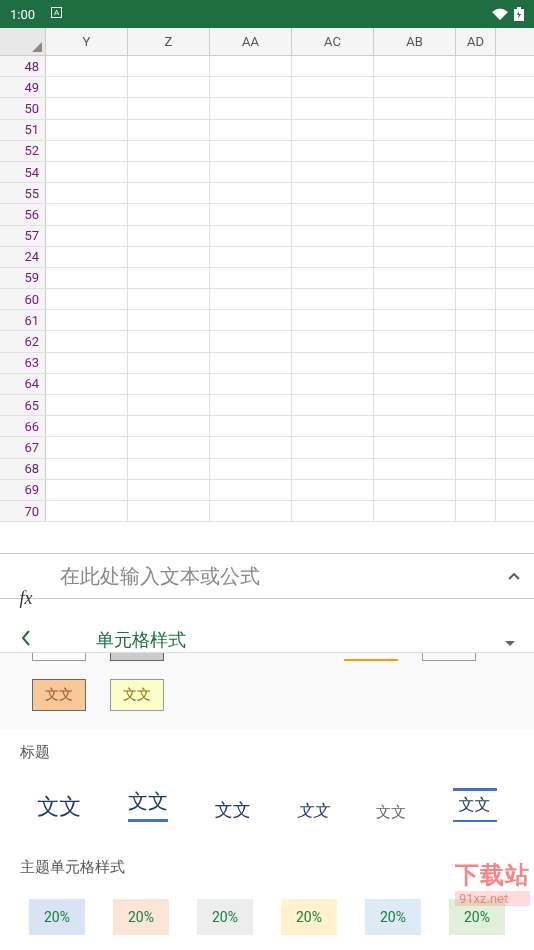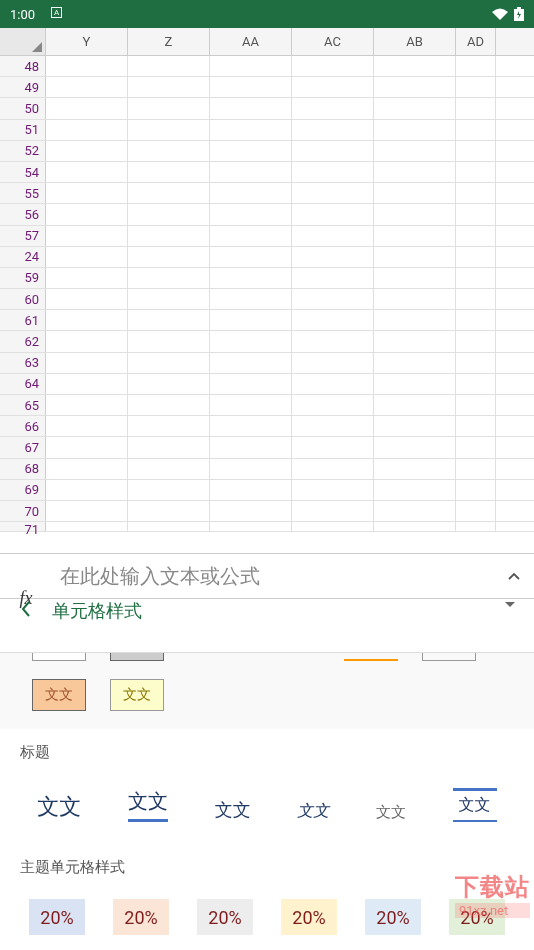--- a/index.html
+++ b/index.html
@@ -24,21 +24,21 @@
     .cell { flex: 0 0 82px; border-right: 1px solid #e0e0e0; }
     .cell:last-child { flex: 0 0 40px; }
     
     
     .formula-bar { height: 46px; display: flex; align-items: center; border-top: 1px solid #ccc; border-bottom: 1px solid #ccc; }
     .fx-label { width: 52px; font-style: italic; font-family: Georgia, serif; font-size: 18px; text-align: center; color: #333; margin-top: 44px; }
     .formula-input { flex: 1; font-size: 20px; color: #888; padding-left: 8px; }
     .expand-icon { width: 40px; text-align: center; color: #555; font-size: 16px; }
     
     
-    .panel-header { height: 54px; display: flex; align-items: flex-start; border-bottom: 1px solid #ddd; background: #fff; }
+    .panel-header { height: 54px; display: flex; align-items: flex-end; border-bottom: 1px solid #ddd; background: #fff; gap: 44px; }
     .back-btn { width: 52px; text-align: center; color: #1e6e42; font-size: 20px; }
     .panel-title { flex: 1; color: #1e6e42; font-size: 18px; font-weight: 500; }
     .dropdown-btn { width: 48px; text-align: center; color: #555; font-size: 12px; }
     
     
     .style-section { background: #f9f9f9; }
     .style-row { display: flex; gap: 24px; padding: 10px 32px 18px 32px; align-items: center; }
     .style-swatch { width: 54px; height: 32px; display: flex; align-items: center; justify-content: center; font-size: 14px; border: 1px solid; }
     .sw-orange { background: #f8c89a; border-color: #666; color: #a0522d; }
     .sw-yellow { background: #fdfccb; border-color: #999; color: #8b7500; }
@@ -56,30 +56,30 @@
     .heading-row { display: flex; padding: 18px 24px 22px 24px; gap: 20px; align-items: flex-end; background: #fff; justify-content: space-around; }
     .heading-item { color: #1f3864; font-weight: 500; text-align: center; }
     .h1 { font-size: 22px; }
     .h2 { font-size: 20px; border-bottom: 3px solid #4472c4; padding-bottom: 4px; }
     .h3 { font-size: 18px; }
     .h4 { font-size: 16px; font-style: italic; }
     .h5 { font-size: 15px; color: #666; }
     .h6 { font-size: 16px; border-top: 3px solid #4472c4; border-bottom: 2px double #4472c4; padding: 4px 6px; }
     
     .theme-row { display: flex; padding: 14px 24px; gap: 18px; background: #fff; justify-content: space-around; }
-    .theme-swatch { width: 56px; height: 36px; display: flex; align-items: center; justify-content: center; font-size: 18px; color: #7f1d1d; }
+    .theme-swatch { width: 56px; height: 36px; display: flex; align-items: center; justify-content: center; font-size: 14px; color: #15803d; }
     .ts1 { background: #dae3f3; }
     .ts2 { background: #fbe5d6; }
     .ts3 { background: #ededed; }
     .ts4 { background: #fff2cc; }
     .ts5 { background: #deebf7; }
     .ts6 { background: #e2f0d9; }
     
     
-    .watermark { position: absolute; right: 4px; bottom: 32px; opacity: 0.7; pointer-events: none; }
+    .watermark { position: absolute; right: 4px; bottom: 44px; opacity: 0.7; pointer-events: none; }
     .wm-top { font-size: 24px; font-weight: bold; color: #e55; letter-spacing: 1px; }
     .wm-bottom { font-size: 13px; color: #e55; background: rgba(255,90,90,0.3); padding: 0 4px; }
   </style>
 </head>
 <body>
 
 <div class="status-bar">
   <div class="status-left">
     <span>1:00</span>
     <span style="border:1px solid white;width:11px;height:11px;display:flex;align-items:center;justify-content:center;font-size:8px;">A</span>
@@ -298,29 +298,20 @@
     </div>
   <div class="sheet-row">
       <div class="row-header">70</div>
       <div class="cell"></div>
       <div class="cell"></div>
       <div class="cell"></div>
       <div class="cell"></div>
       <div class="cell"></div>
       <div class="cell"></div>
     </div>
-  <div class="sheet-row" style="height:10px;">
-      <div class="row-header" style="align-items:flex-start;">71</div>
-      <div class="cell"></div>
-      <div class="cell"></div>
-      <div class="cell"></div>
-      <div class="cell"></div>
-      <div class="cell"></div>
-      <div class="cell"></div>
-    </div>
 </div>
 
 <div class="formula-bar">
   <div class="fx-label">fx</div>
   <div class="formula-input">在此处输入文本或公式</div>
   <div class="expand-icon">
     <svg width="14" height="10" viewBox="0 0 14 10">
         <path d="M2 7 L7 2 L12 7" stroke="#555" stroke-width="1.8" fill="none"></path>
       </svg>
   </div>

